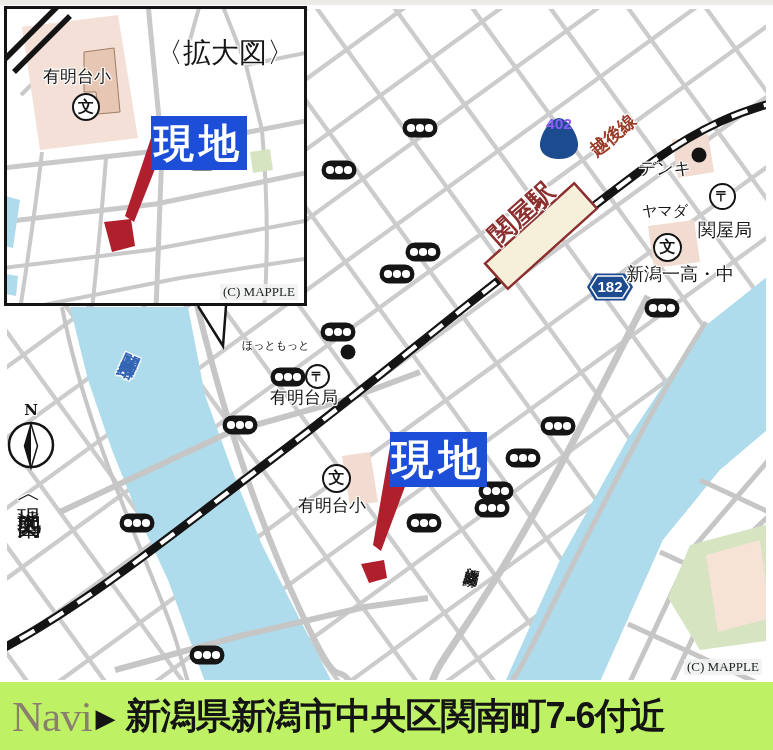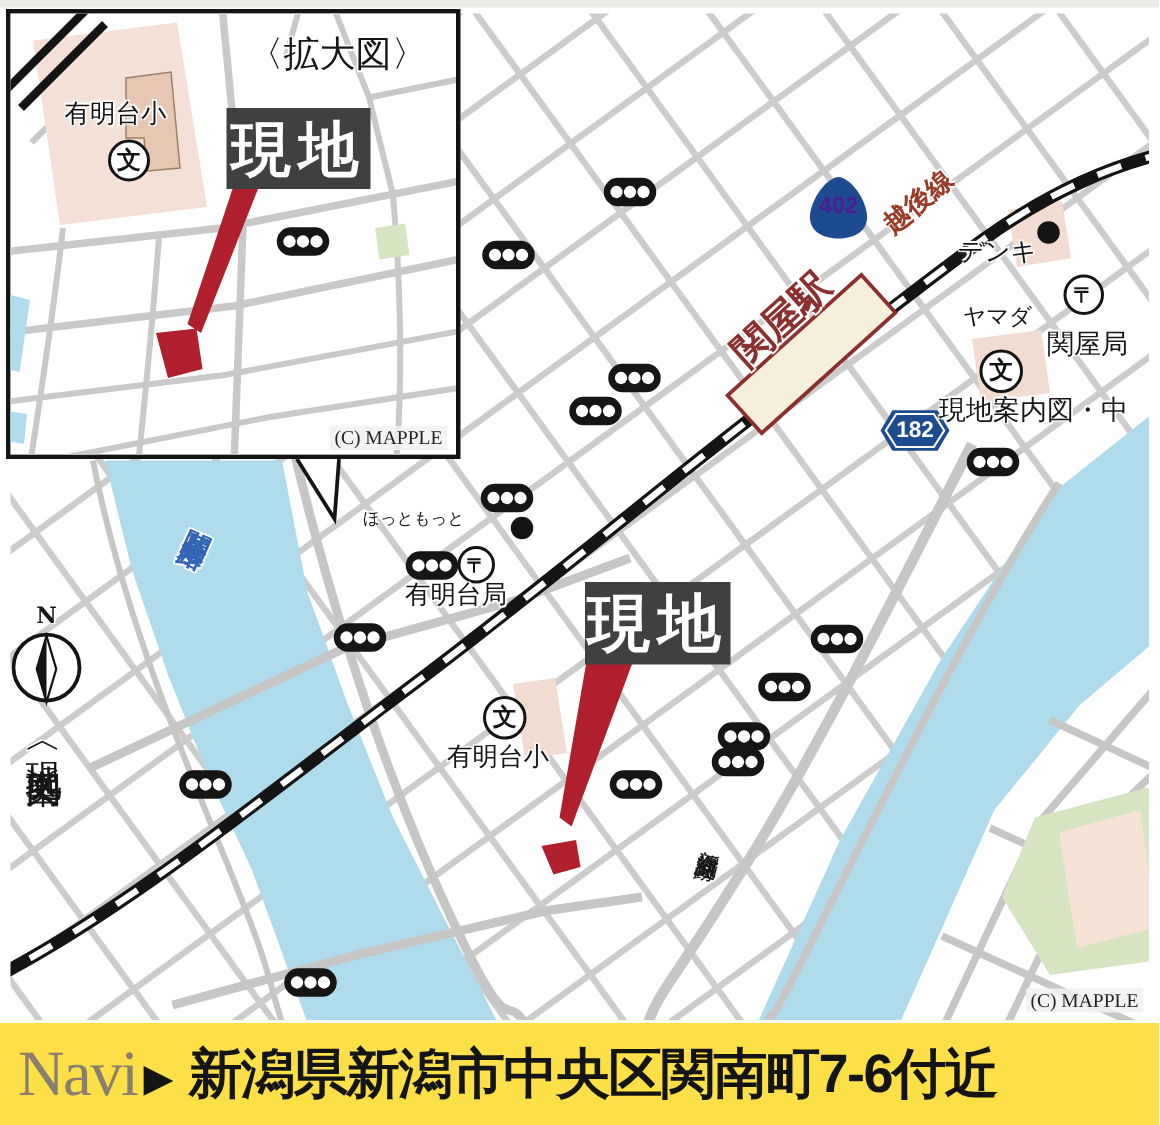--- a/index.html
+++ b/index.html
@@ -14,31 +14,31 @@
   
   .lbl{position:absolute;font-family:"DejaVu Serif","Liberation Serif",serif;color:#161616;
        white-space:nowrap;z-index:2;line-height:1.05;
        text-shadow:-1px -1px 0 #fff,1px -1px 0 #fff,-1px 1px 0 #fff,1px 1px 0 #fff,0 0 3px #fff;}
   .over-inset{z-index:4;}
   .vert{writing-mode:vertical-rl;}
   .center{text-align:center;}
   .redtext{color:#8b2f2f;font-weight:600;}
   .linetext{color:#9a3b28;font-weight:600;}
   .rivertext{color:#3465b5;font-weight:600;letter-spacing:2px;}
-  .banner{position:absolute;background:#404040;color:#ffffff;z-index:2;
+  .banner{position:absolute;background:#1d4ed8;color:#ffffff;z-index:2;
           font-family:"DejaVu Serif","Liberation Serif",serif;font-weight:bold;
-          display:flex;align-items:center;justify-content:center;letter-spacing:5px;}
+          display:flex;align-items:center;justify-content:center;letter-spacing:5px;margin-top:44px;}
   .circle-icon{position:absolute;background:#fff;border:2.5px solid #141414;border-radius:50%;
                display:flex;align-items:center;justify-content:center;z-index:2;
                font-family:"DejaVu Serif","Liberation Serif",serif;font-weight:bold;color:#141414;
                box-sizing:border-box;}
   .copyright{position:absolute;font-family:Liberation Serif, serif;font-size:13px;
              color:#222;background:rgba(240,242,242,0.85);padding:0 3px;z-index:2;white-space:nowrap;text-align:center;}
   
-  #footer{position:absolute;left:0;top:682px;width:773px;height:68px;background:#fde047;
+  #footer{position:absolute;left:0;top:682px;width:773px;height:68px;background:#bef264;
           display:flex;align-items:center;padding-left:12px;box-sizing:border-box;z-index:5;}
   #navi{font-family:"Liberation Serif","DejaVu Serif",serif;font-size:43px;color:#8a7e70;letter-spacing:-1px;}
   #navi-arrow{font-size:26px;color:#141414;margin:4px 10px 0 4px;}
   #address{font-family:"Liberation Sans","DejaVu Sans",sans-serif;font-weight:bold;
            font-size:36px;color:#141414;letter-spacing:-1px;text-align:right;}
 </style>
 </head>
 <body>
 
 <div id="stage">
@@ -187,31 +187,31 @@
       <g>
         <circle cx="31" cy="445" r="22" fill="#fff" stroke="#141414" stroke-width="2.5"></circle>
         <polygon points="31,424 37.5,446 31,468 24.5,446" fill="#fff" stroke="#141414" stroke-width="1.5"></polygon>
         <polygon points="31,424 31,468 24.5,446" fill="#141414"></polygon>
       </g>
     </g>
   </svg>
 
   <div class="lbl redtext center" style="left:472px;top:200px;width:100px;font-size:26px;transform:rotate(-42deg);">関屋駅</div>
   <div class="lbl linetext center" style="left:571px;top:126px;width:84px;font-size:18px;transform:rotate(-40deg);">越後線</div>
-  <div class="lbl center" style="left:539px;top:130px;width:40px;font-size:15.5px;color:#4c1d95;text-shadow:none;font-family:'Liberation Sans',sans-serif;font-weight:bold;">402</div>
+  <div class="lbl center" style="left:539px;top:116px;width:40px;font-size:15.5px;color:#8b5cf6;text-shadow:none;font-family:'Liberation Sans',sans-serif;font-weight:bold;">402</div>
   <div class="lbl center" style="left:590px;top:279px;width:40px;font-size:15px;color:#fff;text-shadow:none;font-family:'Liberation Sans',sans-serif;font-weight:bold;">182</div>
 
   <div class="lbl center" style="left:635px;top:156px;width:60px;font-size:15px;margin-top:48px;">ヤマダ</div>
   <div class="lbl center" style="left:635px;top:160px;width:60px;font-size:17px;">デンキ</div>
 
   <div class="circle-icon" style="left:709px;top:183px;width:27px;height:27px;font-size:14px;">〒</div>
   <div class="lbl" style="left:698px;top:221px;font-size:18px;">関屋局</div>
 
   <div class="circle-icon" style="left:653px;top:233px;width:29px;height:29px;font-size:16px;">文</div>
-  <div class="lbl" style="left:626px;top:265px;font-size:18px;">現地案内図・中</div>
+  <div class="lbl" style="left:626px;top:265px;font-size:18px;">新潟一高・中</div>
 
   <div class="lbl" style="left:242px;top:340px;font-size:11px;">ほっともっと</div>
 
   <div class="circle-icon" style="left:305px;top:364px;width:25px;height:25px;font-size:13px;">〒</div>
   <div class="lbl" style="left:270px;top:389px;font-size:17px;">有明台局</div>
 
   <div class="circle-icon" style="left:322px;top:464px;width:29px;height:29px;font-size:16px;">文</div>
   <div class="lbl" style="left:298px;top:497px;font-size:17px;">有明台小</div>
 
   <div class="lbl vert rivertext" style="left:130px;top:342px;font-size:17.5px;transform:rotate(24deg);transform-origin:50% 0;">関屋分水路</div>
@@ -267,21 +267,21 @@
       </g>
       <use href="#tl" transform="translate(202,161)"></use>
     </svg>
   </div>
 
   <svg id="tail-svg" width="34" height="44" viewBox="0 0 34 44">
     <polygon points="3,0 31,0 28,40" fill="#ffffff"></polygon>
     <path d="M3,0 L28,40 L31,0" fill="none" stroke="#141414" stroke-width="2.5"></path>
   </svg>
 
-  <div class="lbl center over-inset" style="left:152px;top:24px;width:146px;font-size:24px;">〈拡大図〉</div>
+  <div class="lbl center over-inset" style="left:152px;top:38px;width:146px;font-size:28px;">〈拡大図〉</div>
   <div class="lbl center over-inset" style="left:42px;top:68px;width:70px;font-size:17px;">有明台小</div>
   <div class="circle-icon over-inset" style="left:72px;top:93px;width:28px;height:28px;font-size:16px;z-index:4;">文</div>
   <div class="banner over-inset" style="left:151px;top:72px;width:96px;height:54px;font-size:40px;z-index:4;">現地</div>
   <div class="copyright over-inset" style="left:220px;top:284px;z-index:4;">(C) MAPPLE</div>
 
   <div class="topstrip"></div>
 
   <div id="footer">
     <span id="navi">Navi</span>
     <span id="navi-arrow">▶</span>

